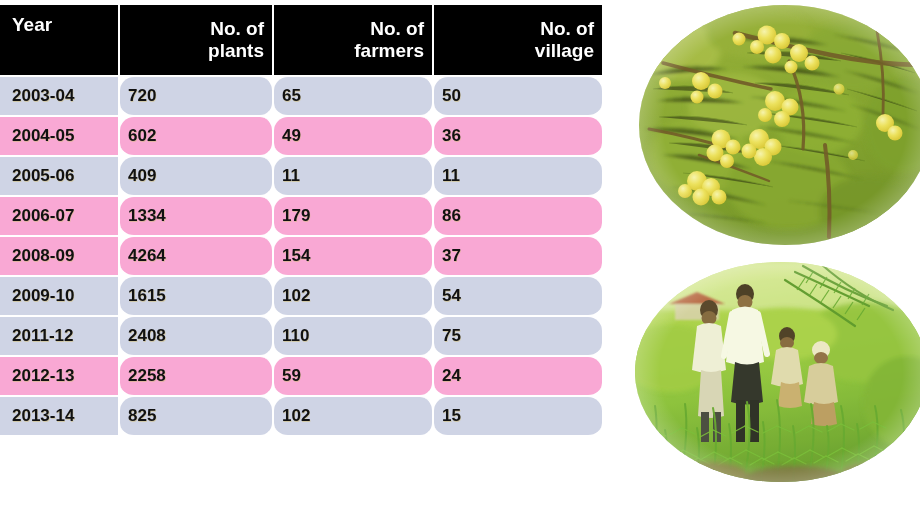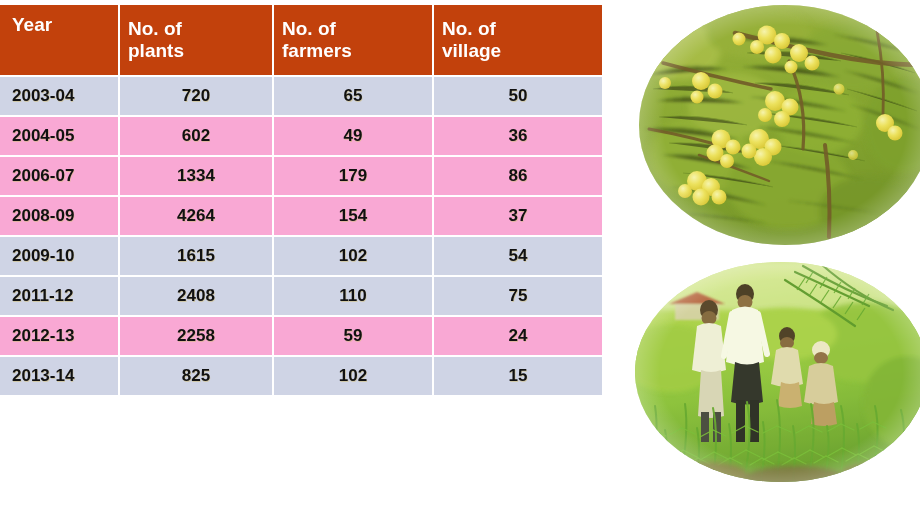--- a/index.html
+++ b/index.html
@@ -35,59 +35,59 @@
     border-spacing: 0;
     width: 602px;
     table-layout: fixed;
   }
   table.data-table col.c-year    { width: 120px; }
   table.data-table col.c-plants  { width: 154px; }
   table.data-table col.c-farmers { width: 160px; }
   table.data-table col.c-village { width: 168px; }
 
   thead th {
-    background: #c2410c;
+    background: #000000;
     color: #ffffff;
     font-weight: bold;
     font-size: 19px;
     line-height: 1.18;
     height: 61px;
     padding: 0 8px;
     vertical-align: middle;
     border-right: 2px solid #ffffff;
     border-bottom: 2px solid #ffffff;
   }
   thead th:last-child { border-right: none; }
   thead th.h-year {
     text-align: left;
     padding-left: 12px;
     vertical-align: top;
     padding-top: 9px;
   }
-  thead th.h-num { text-align: left; }
+  thead th.h-num { text-align: right; }
 
   tbody td {
     font-size: 17px;
     font-weight: bold;
     color: #111111;
     height: 38px;
     padding: 0 8px;
     vertical-align: middle;
     border-right: 2px solid #ffffff;
     border-bottom: 2px solid #ffffff;
     text-shadow: 0.6px 0.6px 0 rgba(210,190,120,0.55);
   }
   tbody td:last-child { border-right: none; margin-left: 12px; }
   tbody tr.row-odd  td { background: #CFD4E5; }
   tbody tr.row-even td { background: #f9a8d4; }
   tbody td.td-year {
     text-align: left;
     padding-left: 12px;
   }
-  tbody td.td-num { text-align: center; }
+  tbody td.td-num { text-align: left; border-radius: 14px; }
 
   
   .photo {
     position: absolute;
     border-radius: 50%;
     overflow: hidden;
   }
   .photo .inner {
     position: absolute;
     inset: 0;
@@ -159,20 +159,26 @@
             <td class="td-year">2003-04</td>
             <td class="td-num">720</td>
             <td class="td-num">65</td>
             <td class="td-num">50</td>
           </tr>
           <tr class="row-even">
             <td class="td-year">2004-05</td>
             <td class="td-num">602</td>
             <td class="td-num">49</td>
             <td class="td-num">36</td>
+          </tr>
+          <tr class="row-odd">
+            <td class="td-year">2005-06</td>
+            <td class="td-num">409</td>
+            <td class="td-num">11</td>
+            <td class="td-num">11</td>
           </tr>
           <tr class="row-even">
             <td class="td-year">2006-07</td>
             <td class="td-num">1334</td>
             <td class="td-num">179</td>
             <td class="td-num">86</td>
           </tr>
           <tr class="row-even">
             <td class="td-year">2008-09</td>
             <td class="td-num">4264</td>

